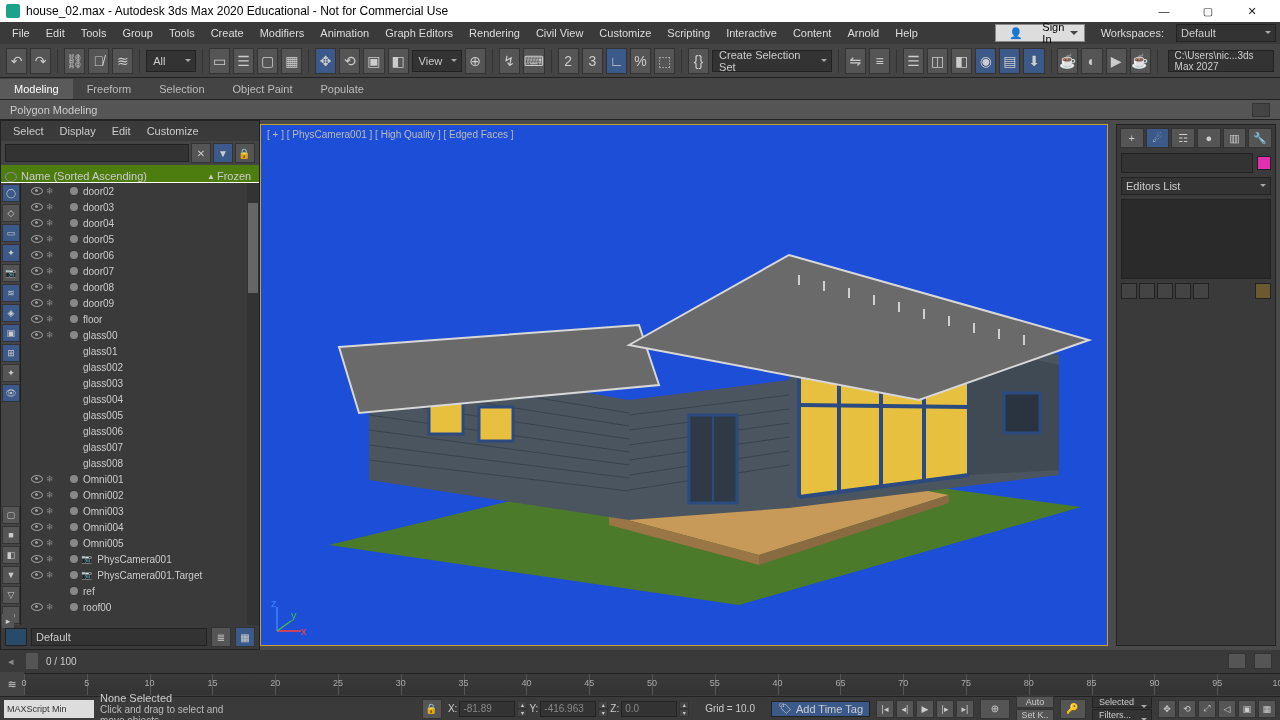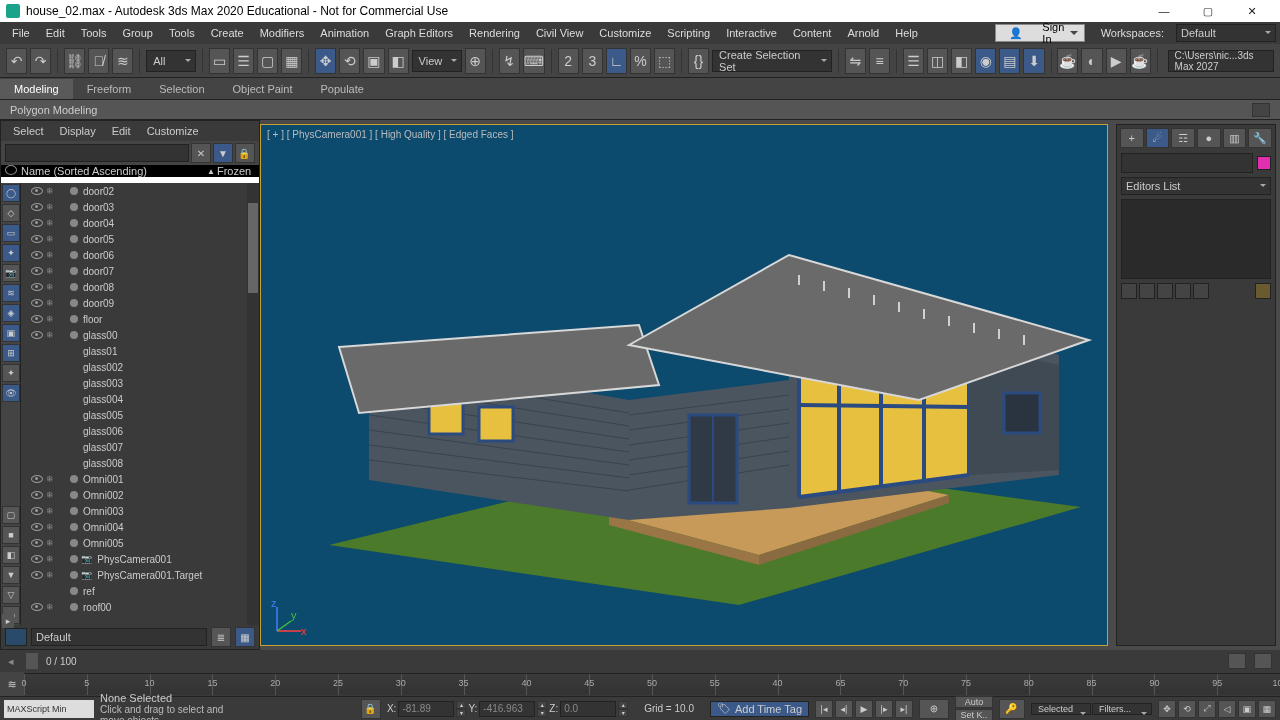--- a/index.html
+++ b/index.html
@@ -27,42 +27,42 @@
 .rtab.active{background:#5a5a5a;color:#fff}
 .ribbon2{height:20px;background:#555;display:flex;align-items:center;padding:0 10px;border-bottom:1px solid #222}
 .workarea{position:absolute;top:120px;left:0;right:0;bottom:70px;background:#4a4a4a;display:flex}
 .explorer{width:260px;background:#3a3a3a;display:flex;flex-direction:column;border:1px solid #222;margin:0}
 .expmenu{height:20px;display:flex;align-items:center;padding:0 4px;background:#3a3a3a}
 .expmenu span{padding:2px 8px}
 .expfilter{height:24px;display:flex;align-items:center;padding:0 4px;gap:2px;background:#444}
 .expfilter input{flex:1;height:18px;background:#333;border:1px solid #222;color:#ccc;padding:0 4px}
 .fbtn{width:20px;height:20px;background:#555;border:1px solid #333;display:flex;align-items:center;justify-content:center;font-size:10px}
 .fbtn.on{background:#3b5a8a}
-.exphead{height:18px;background:#000000;display:flex;align-items:flex-start;padding:0 4px;font-size:10px;border-bottom:6px solid #ffffff}
+.exphead{height:18px;background:#4d7c0f;display:flex;align-items:flex-end;padding:0 4px;font-size:10px;border-bottom:1px solid #ffffff}
 .exphead .h1{flex:1}
 .exphead .h2{width:48px;text-align:right;display:flex;align-items:center;gap:2px}
 .expbody{flex:1;display:flex;overflow:hidden}
 .icchan{width:20px;background:#444;display:flex;flex-direction:column;border-right:1px solid #222}
 .chbtn{width:18px;height:18px;margin:1px;background:#555;border:1px solid #333;font-size:9px;display:flex;align-items:center;justify-content:center}
 .chbtn.on{background:#3b5a8a}
 .listwrap{flex:1;overflow:hidden;position:relative}
 .listrows{position:absolute;inset:0 12px 0 0;overflow:hidden}
 .row{height:16px;display:flex;align-items:center;padding-left:10px;gap:3px}
 .row .ind{width:8px}
 .row .eye{width:12px;height:8px;border:1px solid #999;border-radius:50%;position:relative}
 .row .eye::after{content:"";position:absolute;left:3px;top:1px;width:3px;height:3px;background:#999;border-radius:50%}
 .row .frz{width:10px;height:10px;color:#888;font-size:9px}
 .row .dot{width:8px;height:8px;border-radius:50%;background:#888}
 .row .nm{flex:1;padding-left:2px;font-size:10px}
 .sbar{position:absolute;right:0;top:0;bottom:0;width:12px;background:#333}
 .sbar .th{position:absolute;left:1px;right:1px;top:20px;height:90px;background:#666}
 .expfoot{height:24px;background:#3a3a3a;display:flex;align-items:center;padding:0 4px;gap:4px}
 .expfoot .lyr{width:22px;height:18px;background:#2a4a6a;border:1px solid #222}
 .expfoot .dd{flex:1;height:18px;background:#333;border:1px solid #222;display:flex;align-items:center;padding:0 4px}
-.vparea{flex:1;background:#0c4a6e;margin:4px 4px 4px 0;border:1px solid #c8a030;position:relative;overflow:hidden}
+.vparea{flex:1;background:#1d4ed8;margin:4px 4px 4px 0;border:1px solid #c8a030;position:relative;overflow:hidden}
 .vplabel{position:absolute;top:4px;left:6px;color:#bbb;font-size:10px;white-space:nowrap;z-index:5}
 .cmdpanel{width:160px;background:#3a3a3a;margin:4px;border:1px solid #222;display:flex;flex-direction:column}
 .cmdtabs{display:flex;gap:2px;padding:3px;background:#3a3a3a}
 .cmt{flex:1;height:20px;background:#555;border:1px solid #333;display:flex;align-items:center;justify-content:center;font-size:11px}
 .cmt.on{background:#3b5a8a}
 .cmdname{height:20px;margin:2px 4px;background:#333;border:1px solid #222}
 .swatch{width:14px;height:14px;background:#e030b0;margin:4px 4px 4px auto;border:1px solid #222}
 .modlist{height:18px;margin:2px 4px;background:#333;border:1px solid #222;display:flex;align-items:center;padding:0 4px;position:relative}
 .modlist::after{content:"";position:absolute;right:4px;top:6px;border:3px solid transparent;border-top-color:#aaa}
 .modstack{height:80px;margin:2px 4px;background:#2a2a2a;border:1px solid #222}
@@ -649,21 +649,21 @@
       <div class="b">▶</div>
       <div class="b">|▸</div>
       <div class="b">▸|</div>
     </div>
     <div class="fbtn" style="width:30px">⊕</div>
     <div style="display:flex;flex-direction:column;gap:1px">
       <div class="fbtn" style="width:38px;height:12px;font-size:9px">Auto</div>
       <div class="fbtn" style="width:38px;height:12px;font-size:9px">Set K..</div>
     </div>
     <div class="fbtn" style="width:26px">🔑</div>
-    <div style="display:flex;gap:1px">
+    <div style="display:flex;flex-direction:column;gap:1px">
       <div class="tdrop" style="height:12px;min-width:60px;font-size:9px">Selected</div>
       <div class="tdrop" style="height:12px;min-width:60px;font-size:9px">Filters...</div>
     </div>
     <div class="nav">
       <div class="b">✥</div>
       <div class="b">⟲</div>
       <div class="b">⤢</div>
       <div class="b">◁</div>
       <div class="b">▣</div>
       <div class="b">▦</div>

